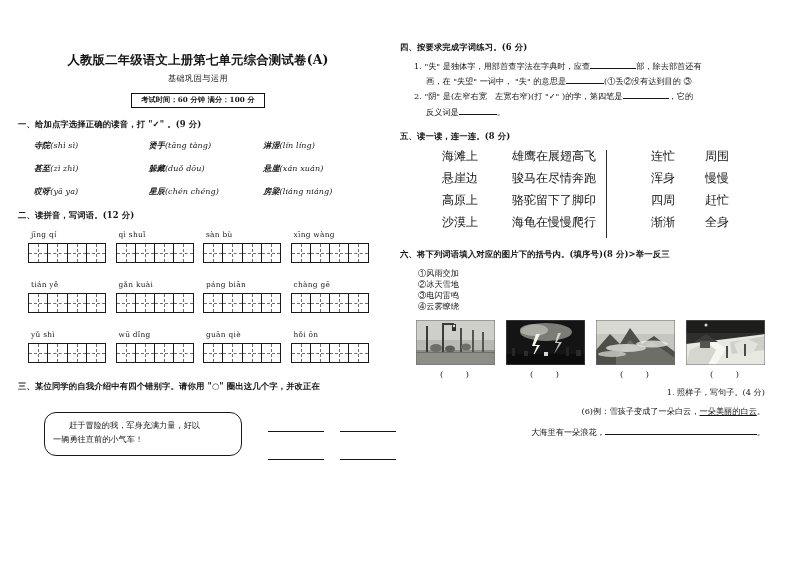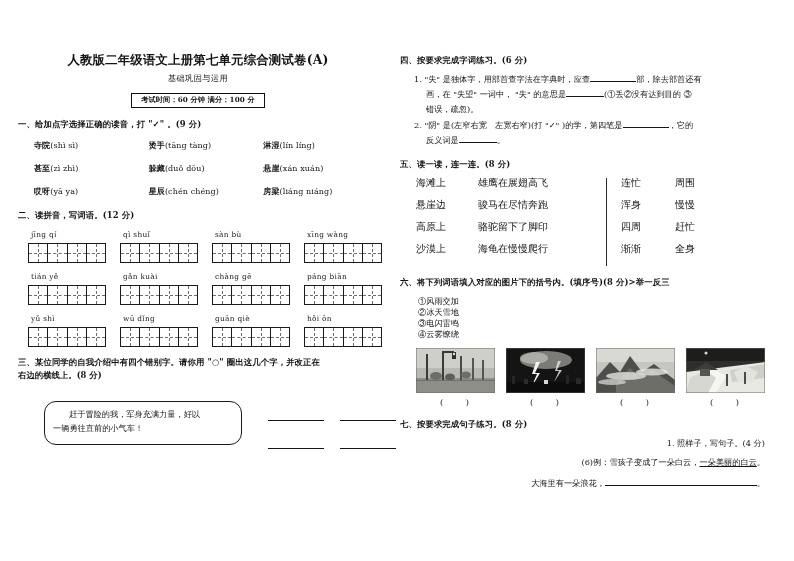--- a/index.html
+++ b/index.html
@@ -6,21 +6,21 @@
   html, body {
     width: 794px; height: 561px;
     background: #ffffff;
     font-family: "DejaVu Serif", "Liberation Serif", serif;
     color: #151515;
     overflow: hidden;
   }
   .page { position: relative; width: 718px; height: 561px; display: flex; }
   .col { position: relative; height: 561px; }
   .col-left  { width: 392px; padding: 30px 14px 0 18px; }
-  .col-right { width: 402px; padding: 44px 10px 0 8px; }
+  .col-right { width: 402px; padding: 31px 10px 0 8px; }
 
   
   .doc-title {
     text-align: center; font-size: 12.4px; font-weight: 700;
     letter-spacing: .2px; margin-top: 22px;
   }
   .doc-subtitle { text-align: center; font-size: 8.2px; margin-top: 4px; letter-spacing: .4px; }
   .info-wrap { display: flex; justify-content: center; margin-top: 9px; align-items: center; }
   .info-box {
     border: 1px solid #111; padding: 1px 9px 2px 9px;
@@ -31,27 +31,27 @@
   .sec-head {
     font-size: 8.4px; font-weight: 700; letter-spacing: .1px;
     line-height: 1.55; margin-top: 10px;
   }
   .sec-head.tight { margin-top: 7px; }
   .sec-cont { font-size: 8.4px; font-weight: 700; line-height: 1.55; }
 
   
   .q1 { margin-top: 9px; padding-left: 16px; }
   .q1-row { display: flex; margin-bottom: 12px; }
-  .q1-cell { font-size: 8px; width: 116px; white-space: nowrap; letter-spacing: .1px; }
+  .q1-cell { font-size: 8px; width: 116px; white-space: nowrap; letter-spacing: .1px; font-style: italic; }
   .q1-cell .word { font-weight: 700; }
   .q1-cell .py { font-family: "DejaVu Serif", serif; }
 
   
   .q2 { margin-top: 8px; padding-left: 10px; }
-  .q2-row { display: flex; margin-bottom: 9px; gap: 14px; }
+  .q2-row { display: flex; margin-bottom: 17px; }
   .q2-item { width: 90px; }
   .py-label {
     font-size: 7.4px; letter-spacing: .3px; margin-bottom: 4px;
     padding-left: 3px; white-space: nowrap;
   }
   .tzg { display: flex; width: 78px; height: 20px; border: 1px solid #1a1a1a; }
   .tzg .cell {
     flex: 1; position: relative; border-right: 1px solid #1a1a1a;
   }
   .tzg .cell:last-child { border-right: none; }
@@ -88,21 +88,21 @@
 
   
   .q5 { margin-top: 7px; padding-left: 16px; }
   .q5-grid { display: flex; }
   .q5-left { display: flex; padding-right: 10px; border-right: 1px solid #2a2a2a; }
   .q5-right { display: flex; padding-left: 14px; }
   .q5-colA { width: 62px; }
   .q5-colB { width: 118px; }
   .q5-colC { width: 54px; }
   .q5-colD { width: 54px; }
-  .q5-cell { font-size: 10px; line-height: 1.0; height: 22px; white-space: nowrap; }
+  .q5-cell { font-size: 12px; line-height: 1.0; height: 22px; white-space: nowrap; text-align: right; }
 
   
   .q6 { margin-top: 5px; }
   .q6-opts { display: flex; padding-left: 18px; margin-top: 7px; flex-direction: column; }
   .q6-opt { width: 84px; font-size: 8.2px; white-space: nowrap; }
   .q6-pics { display: flex; padding-left: 16px; margin-top: 8px; gap: 11px; }
   .pic-wrap { width: 79px; }
   .pic { width: 79px; height: 45px; display: block; }
   .paren { text-align: center; font-size: 8.2px; margin-top: 4px; letter-spacing: 2px; }
 
@@ -202,37 +202,37 @@
         <div class="q2-item">
           <div class="py-label">gǎn kuài</div>
           <div class="tzg">
               <div class="cell"></div>
               <div class="cell"></div>
               <div class="cell"></div>
               <div class="cell"></div>
             </div>
         </div>
         <div class="q2-item">
+          <div class="py-label">páng biān</div>
+          <div class="tzg">
+              <div class="cell"></div>
+              <div class="cell"></div>
+              <div class="cell"></div>
+              <div class="cell"></div>
+            </div>
+        </div>
+        <div class="q2-item">
           <div class="py-label">chàng gē</div>
           <div class="tzg">
               <div class="cell"></div>
               <div class="cell"></div>
               <div class="cell"></div>
               <div class="cell"></div>
             </div>
         </div>
-        <div class="q2-item">
-          <div class="py-label">páng biān</div>
-          <div class="tzg">
-              <div class="cell"></div>
-              <div class="cell"></div>
-              <div class="cell"></div>
-              <div class="cell"></div>
-            </div>
-        </div>
       </div>
 
       <div class="q2-row">
         <div class="q2-item">
           <div class="py-label">yǔ shì</div>
           <div class="tzg">
               <div class="cell"></div>
               <div class="cell"></div>
               <div class="cell"></div>
               <div class="cell"></div>
@@ -263,21 +263,20 @@
               <div class="cell"></div>
               <div class="cell"></div>
               <div class="cell"></div>
             </div>
         </div>
       </div>
 
     </div>
 
     <div class="sec-head tight">三、某位同学的自我介绍中有四个错别字。请你用 "○" 圈出这几个字，并改正在</div>
-    <div class="sec-cont">右边的横线上。(8 分)</div>
     <div class="q3">
       <div class="bubble">
         <div class="ln1">赶于冒险的我，军身充满力量，好以</div>
         <div>一辆勇往直前的小气车！</div>
       </div>
       <div class="answer-lines">
         <div class="ans-line"></div>
         <div class="ans-line"></div>
         <div class="ans-line"></div>
         <div class="ans-line"></div>
@@ -286,21 +285,20 @@
 
   </div>
 
   <div class="col col-right">
 
     <div class="sec-head">四、按要求完成字词练习。(6 分)</div>
     <div class="q4">
       <div class="q4-item">
         <span>1. "失" 是独体字，用部首查字法在字典时，应查</span><span class="blank-s"></span><span>部，除去部首还有</span>
         <span class="ind"><span>画，在 "失望" 一词中， "失" 的意思是</span><span class="blank-m"></span><span>(①丢②没有达到目的 ③</span></span>
-        <span class="ind">错误，疏忽)。</span>
       </div>
       <div class="q4-item">
         <span>2. "阴" 是(左窄右宽　左宽右窄)(打 "✓" )的学，第四笔是</span><span class="blank-s"></span><span>，它的</span>
         <span class="ind"><span>反义词是</span><span class="blank-m"></span><span>。</span></span>
       </div>
     </div>
 
     <div class="sec-head">五、读一读，连一连。(8 分)</div>
     <div class="q5">
       <div class="q5-grid">
@@ -414,21 +412,20 @@
             <rect x="40" y="26" width="2" height="12" fill="#4a4a46"></rect>
             <rect x="58" y="24" width="2" height="12" fill="#4a4a46"></rect>
             <rect width="79" height="45" fill="none" stroke="#6b6b66" stroke-width="1"></rect>
           </svg>
           <div class="paren">(　　)</div>
         </div>
 
       </div>
     </div>
 
-    <div class="sec-head">七、按要求完成句子练习。(8 分)</div>
     <div class="q7">
       <div class="q7-sub">1. 照样子，写句子。(4 分)</div>
       <div class="q7-ex"><span>(6)例：雪孩子变成了一朵白云，</span><u>一朵美丽的白云</u><span>。</span></div>
       <div class="q7-fill"><span>大海里有一朵浪花，</span><span class="blank-long"></span><span>。</span></div>
     </div>
 
   </div>
 </div>
 
 </body></html>

